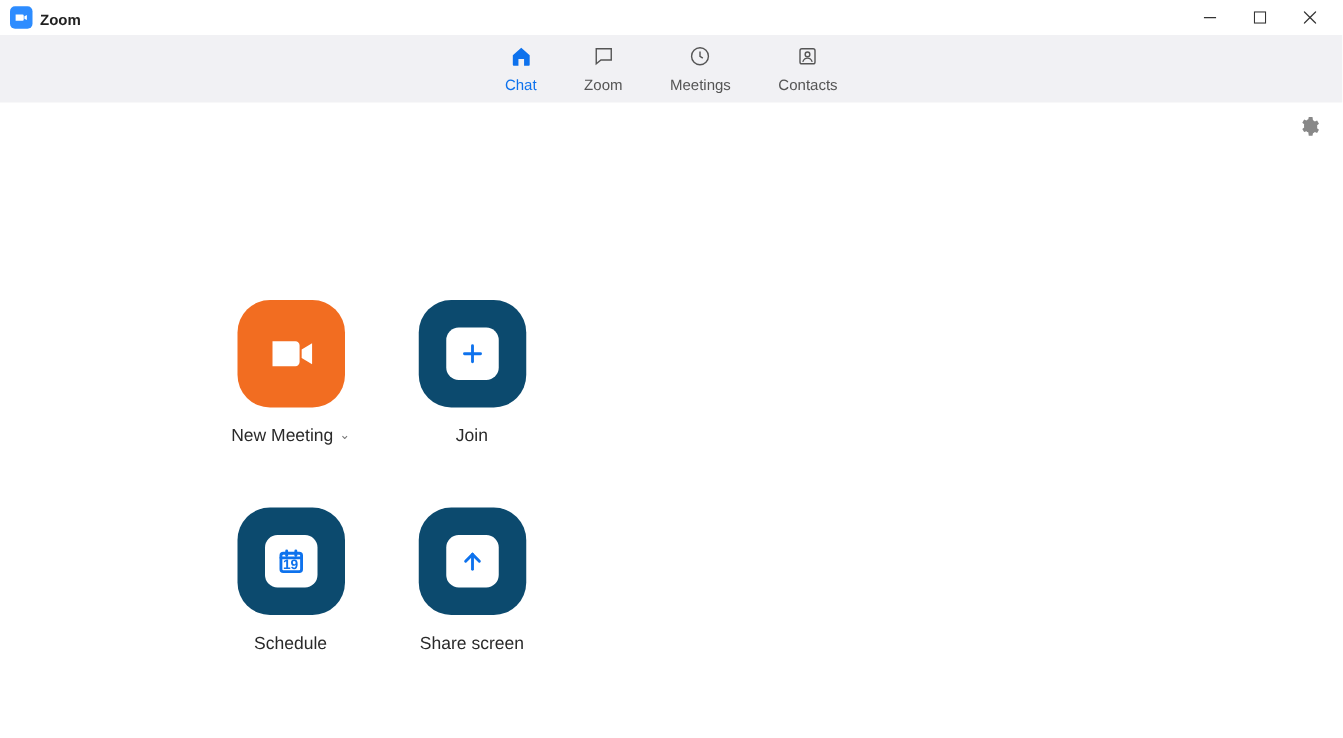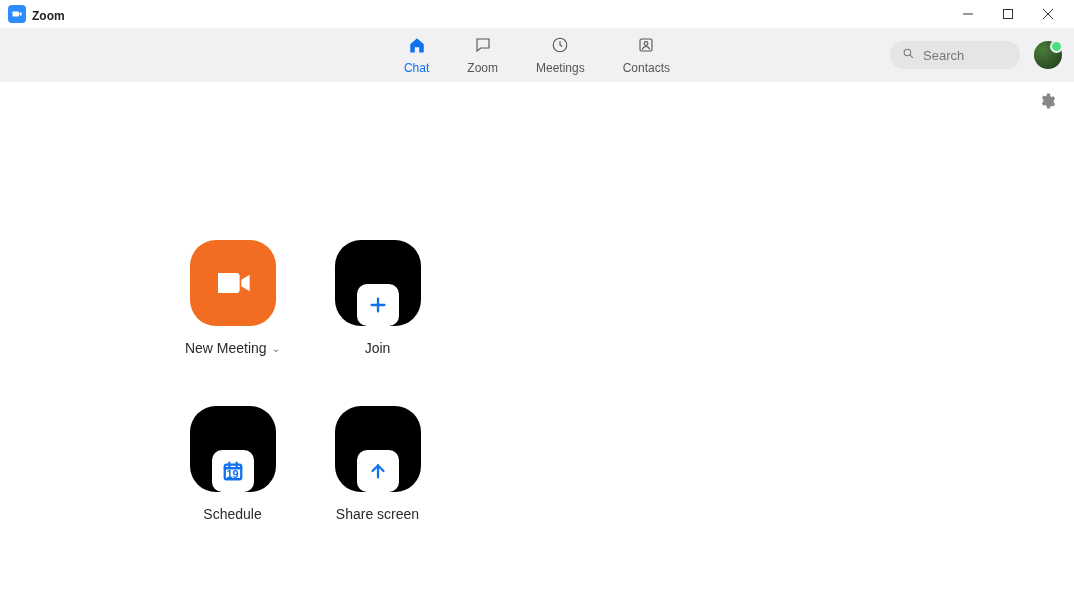--- a/index.html
+++ b/index.html
@@ -33,21 +33,21 @@
   .settings-row{display:flex;justify-content:flex-end;padding:10px 18px 0 0;}
   .gear{width:18px;height:18px;cursor:pointer;}
   .gear svg{width:18px;height:18px;fill:#888;}
 
   
   .main{display:flex;padding:130px 60px 0 60px;gap:50px;}
   .left-grid{display:grid;grid-template-columns:repeat(2,145px);grid-template-rows:repeat(2,auto);column-gap:0;row-gap:50px;justify-content:start;padding-left:100px;}
   .action{display:flex;flex-direction:column;align-items:center;gap:14px;cursor:pointer;}
   .tile{width:86px;height:86px;border-radius:26px;display:flex;align-items:center;justify-content:center;}
   .tile.orange{background:#f26d21;}
-  .tile.blue{background:#000000;align-items:flex-end;}
+  .tile.blue{background:#0c4a6e;}
   .tile svg{width:40px;height:40px;fill:#fff;}
   .inner-sq{width:42px;height:42px;background:#fff;border-radius:10px;display:flex;align-items:center;justify-content:center;}
   .inner-sq svg{width:22px;height:22px;fill:none;stroke:#0e72ed;stroke-width:2.5;stroke-linecap:round;}
   .action-label{font-size:14px;color:#2a2a2a;display:flex;align-items:center;gap:5px;}
   .chev{font-size:10px;color:#777;}
 
   
   .right-card{width:340px;border-radius:12px;overflow:hidden;box-shadow:0 8px 30px rgba(0,0,0,.15);background:#fff;margin-left:auto;margin-right:100px;}
   .card-hero{height:145px;background:#2f3b47;position:relative;display:flex;flex-direction:column;align-items:center;justify-content:center;color:#fff;}
   .time{font-size:32px;font-weight:400;letter-spacing:1px;}
@@ -111,30 +111,20 @@
     </div>
     <div class="tab">
       <span><svg viewBox="0 0 24 24">
             <rect x="4" y="4" width="16" height="16" rx="2"></rect>
             <circle cx="12" cy="10" r="2.5"></circle>
             <path d="M7 18c1-3 3-4 5-4s4 1 5 4"></path>
           </svg></span>
       <span>Contacts</span>
     </div>
   </div>
-  <div class="toolbar-right">
-    <div class="search-box">
-      <span><svg viewBox="0 0 24 24">
-            <circle cx="10" cy="10" r="6"></circle>
-            <line x1="15" y1="15" x2="20" y2="20"></line>
-          </svg></span>
-      <span>Search</span>
-    </div>
-    <div class="avatar"></div>
-  </div>
 </div>
 
 <div class="settings-row">
   <span class="gear">
     <svg viewBox="0 0 24 24">
         <path d="M12 8a4 4 0 1 0 0 8 4 4 0 0 0 0-8zm9 4a7 7 0 0 0-.1-1.2l2-1.6-2-3.4-2.4 1a7 7 0 0 0-2-1.2L16 2h-4l-.5 2.6a7 7 0 0 0-2 1.2l-2.4-1-2 3.4 2 1.6A7 7 0 0 0 7 12c0 .4 0 .8.1 1.2l-2 1.6 2 3.4 2.4-1c.6.5 1.3.9 2 1.2L12 22h4l.5-2.6c.7-.3 1.4-.7 2-1.2l2.4 1 2-3.4-2-1.6c.1-.4.1-.8.1-1.2z"></path>
       </svg>
   </span>
 </div>
 

